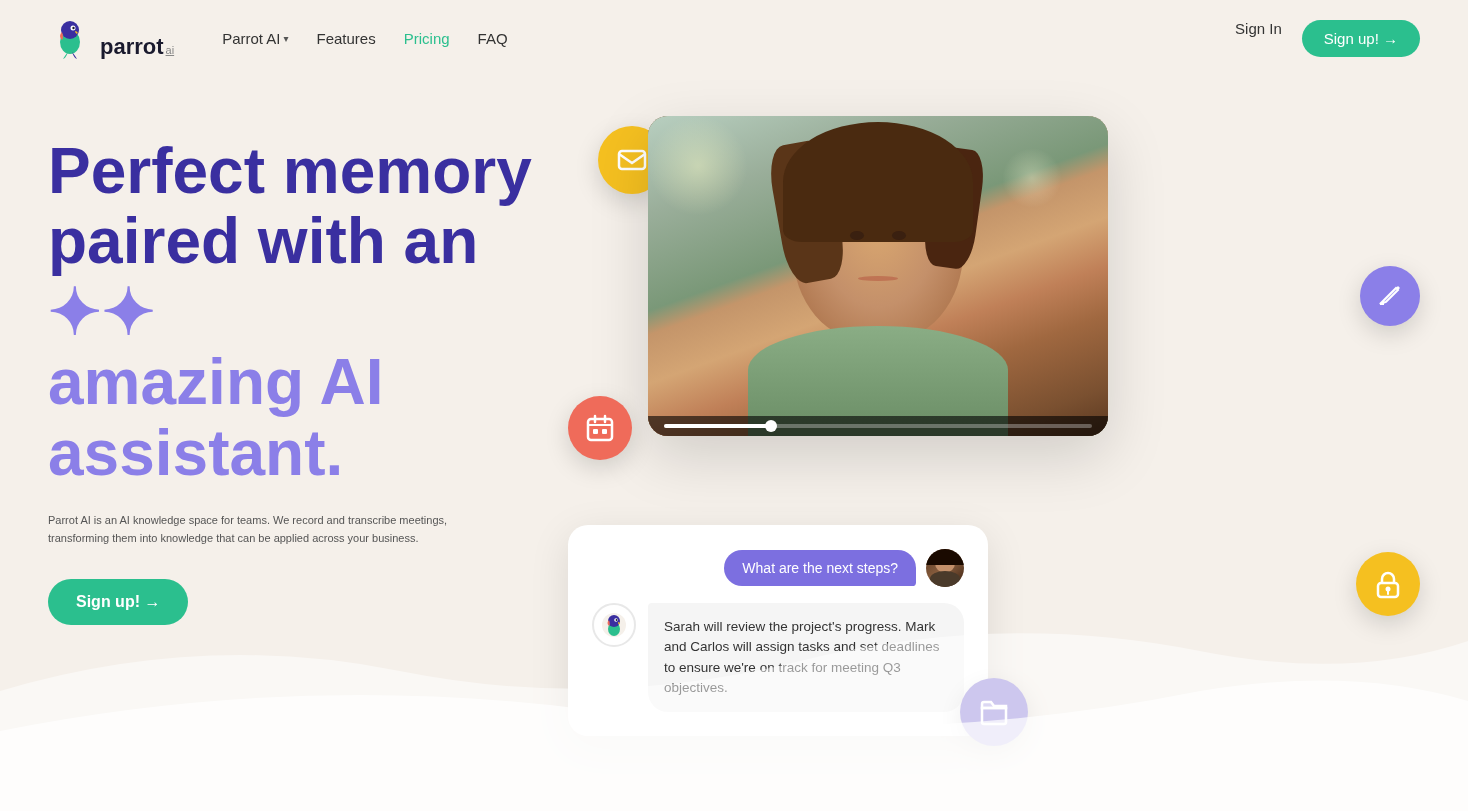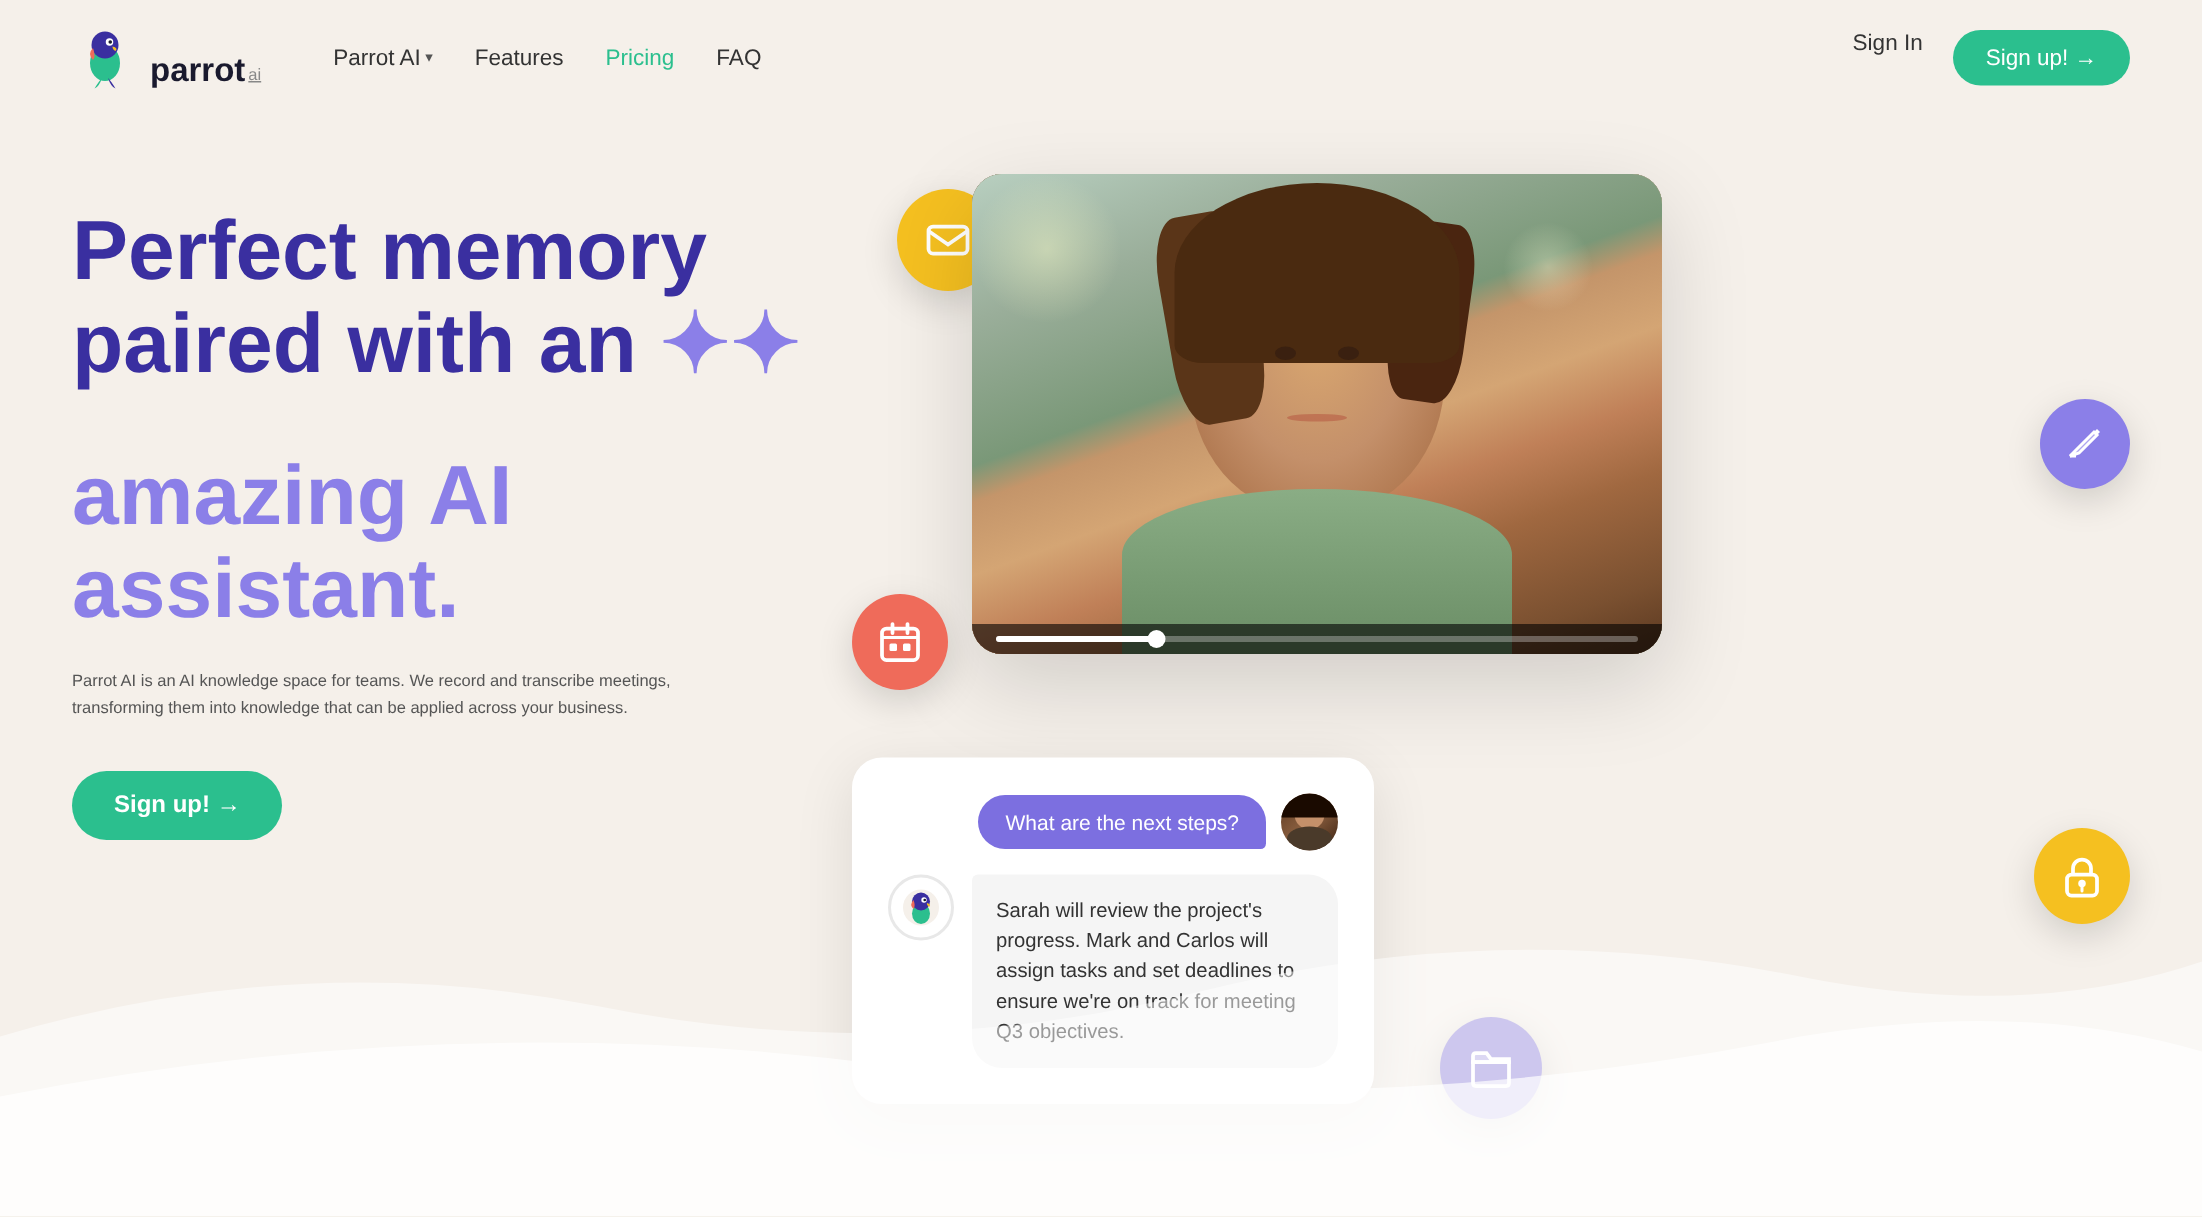--- a/index.html
+++ b/index.html
@@ -101,34 +101,33 @@
       display: flex;
       align-items: flex-start;
       padding: 40px 48px 0;
       position: relative;
     }
     .hero-left {
       flex: 0 0 520px;
       padding-top: 20px;
     }
     .hero-title {
-      font-size: 56px;
+      font-size: 64px;
       font-weight: 800;
       line-height: 1.1;
       color: #3a2fa0;
       margin-bottom: 24px;
     }
     .hero-title .line1, .hero-title .line2 {
       color: #3a2fa0;
     }
     .hero-title .line3 {
       color: #8b7fe8;
       position: relative;
       display: inline-block;
-      margin-top: 40px;
     }
     .hero-desc {
       font-size: 11px;
       color: #555;
       line-height: 1.6;
       max-width: 420px;
       margin-bottom: 32px;
     }
     .hero-cta {
       background: #2bbf8e;
@@ -214,21 +213,21 @@
       height: 12px;
       background: white;
       border-radius: 50%;
     }
 
     
     .chat-panel {
       position: absolute;
       bottom: 60px;
       left: 0;
-      width: 348px;
+      width: 420px;
       background: white;
       border-radius: 20px;
       padding: 24px;
       box-shadow: 0 10px 40px rgba(0,0,0,0.1);
     }
     .chat-user-msg {
       display: flex;
       justify-content: flex-end;
       align-items: center;
       gap: 10px;

